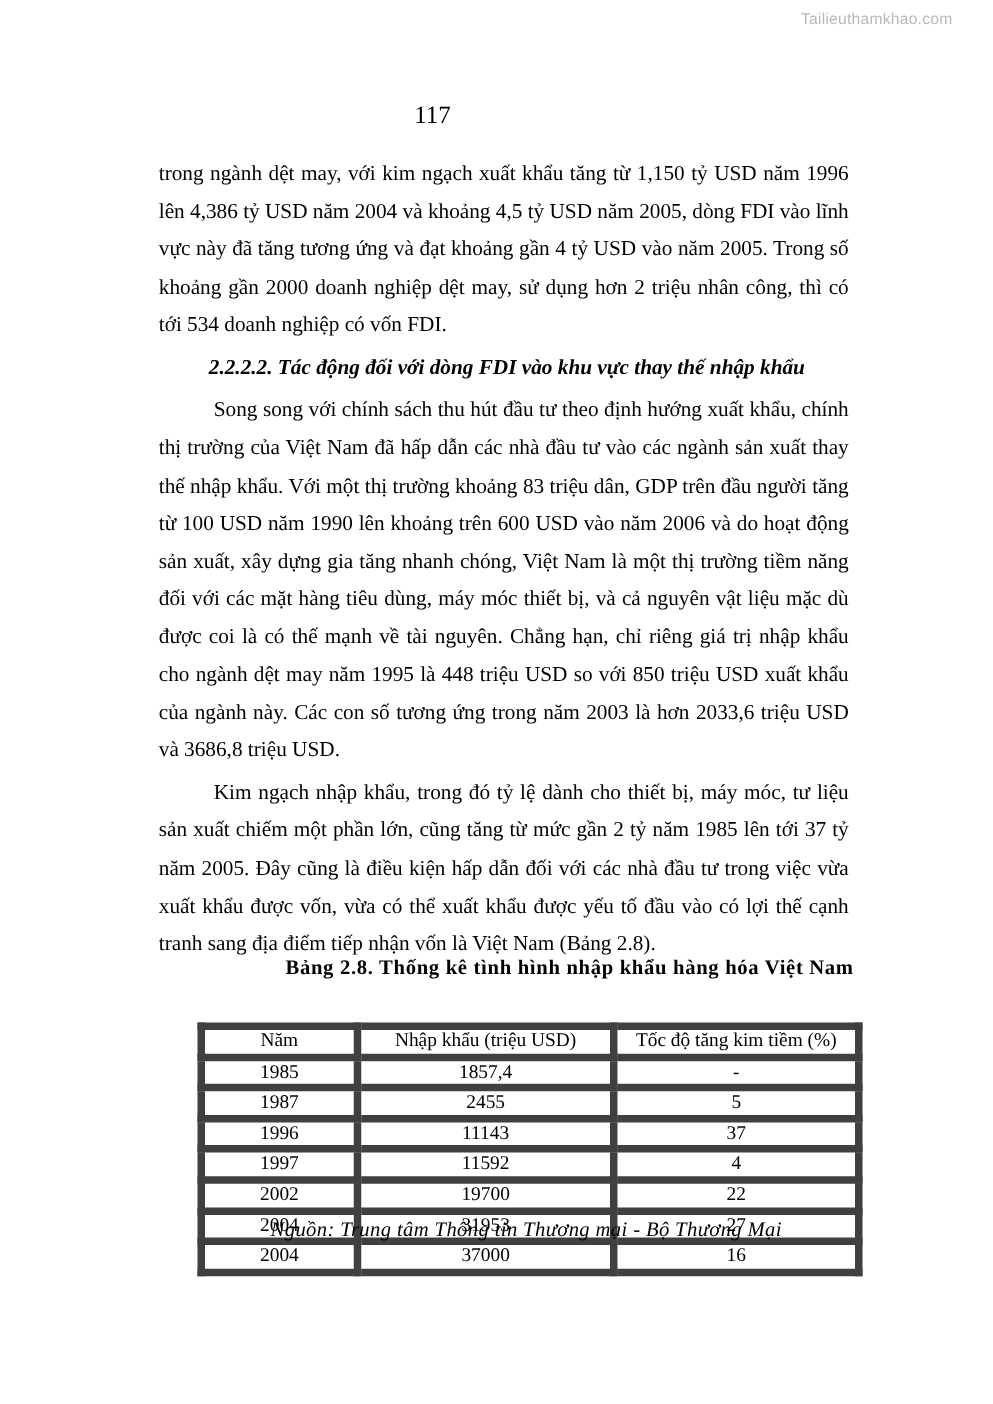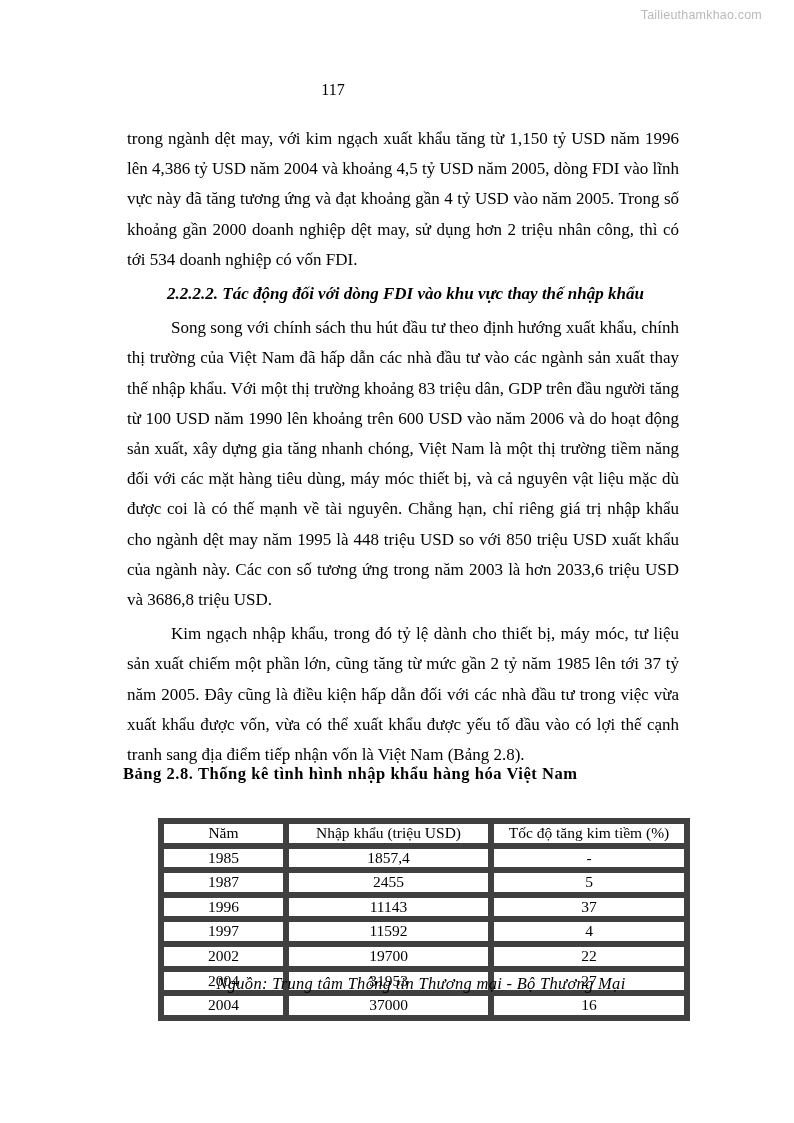--- a/index.html
+++ b/index.html
@@ -38,22 +38,23 @@
     white-space: nowrap;
   }
 
   
   .page-number {
     position: absolute;
     top: 82px;
     left: 0;
     width: 666px;
     text-align: center;
-    font-size: 16px;
+    font-size: 20px;
     line-height: 1;
+    padding-left: 13px;
   }
 
   
   .content {
     position: absolute;
     left: 123px;
     top: 120px;
     width: 560px;
   }
 
@@ -86,21 +87,21 @@
     text-align: left;
     white-space: nowrap;
   }
 
   
   .table-caption {
     position: absolute;
     left: 123px;
     top: 760px;
     width: 560px;
-    text-align: left;
+    text-align: right;
     font-weight: bold;
     font-size: 16.5px;
     line-height: 27px;
     letter-spacing: 0.55px;
   }
   .table-caption .cap-line1 { display: block; }
   .table-caption .cap-line2 { display: block; }
 
   
   table.data-table {

